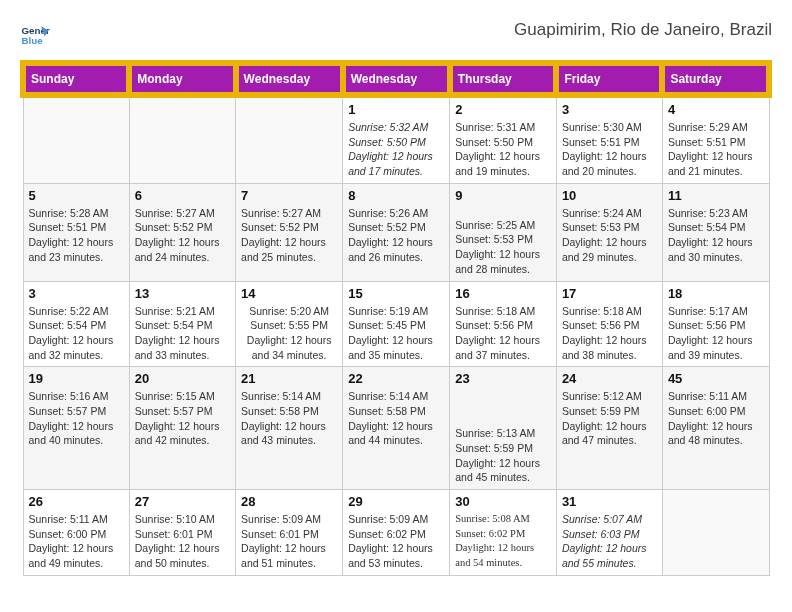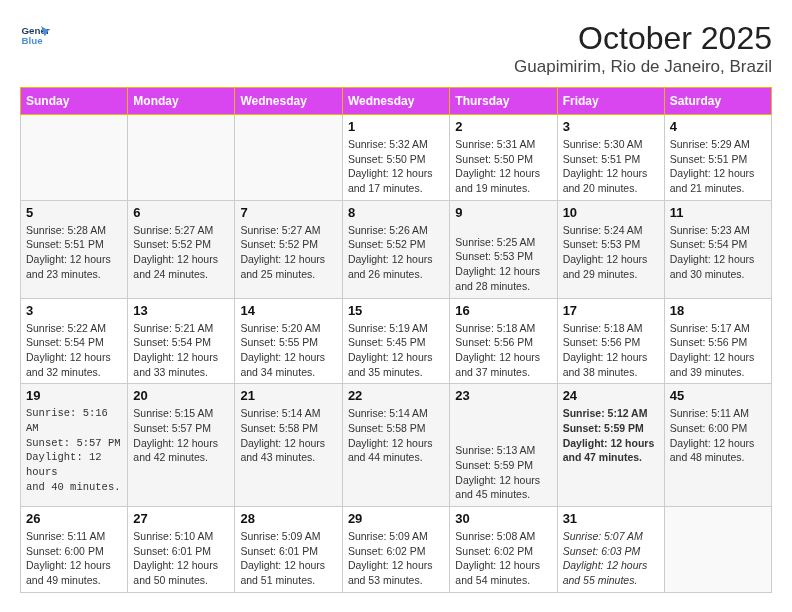--- a/index.html
+++ b/index.html
@@ -36,26 +36,26 @@
     .location {
       font-size: 17px;
       color: #444;
     }
     table {
       width: 100%;
       border-collapse: collapse;
       font-size: 11px;
     }
     thead tr th {
-      background-color: #d946ef;
+      background-color: #a21caf;
       color: #fff;
       padding: 6px 5px;
       text-align: left;
       font-size: 12px;
-      border: 1px solid #eab308;
+      border: 6px solid #eab308;
       margin-top: 20px;
     }
     tbody tr td {
       border: 1px solid #ccc;
       vertical-align: top;
       padding: 4px 5px;
       height: 80px;
       width: 108px;
       background: #fff;
     }
@@ -82,21 +82,20 @@
 
 <div class="header">
   <div class="logo">
     <svg class="logo-icon" viewBox="0 0 40 40">
       <text x="2" y="18" font-size="13" font-weight="bold" fill="#1a3a5c">General</text>
       <text x="2" y="32" font-size="13" font-weight="bold" fill="#4a90d9">Blue</text>
       <polygon points="28,8 38,14 33,22" fill="#4a90d9"></polygon>
     </svg>
   </div>
   <div class="title-block">
-    <div class="month-title">October 2025</div>
     <div class="location">Guapimirim, Rio de Janeiro, Brazil</div>
   </div>
 </div>
 
 <table>
   <thead>
     <tr>
     <th>Sunday</th>
         <th>Monday</th>
         <th>Wednesday</th>
@@ -106,21 +105,21 @@
         <th>Saturday</th>
       </tr>
   </thead>
   <tbody id="calendar-body">
   <tr>
         <td class="empty-cell"></td>
         <td class="empty-cell"></td>
         <td class="empty-cell"></td>
         <td>
           <div class="day-number">1</div>
-          <div class="day-info" style="white-space: pre-line;">Sunrise: 5:32 AM
+          <div class="day-info" style="white-space: pre-line; font-style: italic;">Sunrise: 5:32 AM
 Sunset: 5:50 PM
 Daylight: 12 hours
 and 17 minutes.</div>
         </td>
         <td>
           <div class="day-number">2</div>
           <div class="day-info" style="white-space: pre-line;">Sunrise: 5:31 AM
 Sunset: 5:50 PM
 Daylight: 12 hours
 and 19 minutes.</div>
@@ -201,21 +200,21 @@
         </td>
         <td>
           <div class="day-number">13</div>
           <div class="day-info" style="white-space: pre-line;">Sunrise: 5:21 AM
 Sunset: 5:54 PM
 Daylight: 12 hours
 and 33 minutes.</div>
         </td>
         <td>
           <div class="day-number">14</div>
-          <div class="day-info" style="white-space: pre-line;">Sunrise: 5:20 AM
+          <div class="day-info" style="white-space: pre-line; text-align: center;">Sunrise: 5:20 AM
 Sunset: 5:55 PM
 Daylight: 12 hours
 and 34 minutes.</div>
         </td>
         <td>
           <div class="day-number">15</div>
           <div class="day-info" style="white-space: pre-line;">Sunrise: 5:19 AM
 Sunset: 5:45 PM
 Daylight: 12 hours
 and 35 minutes.</div>
@@ -238,21 +237,21 @@
           <div class="day-number">18</div>
           <div class="day-info" style="white-space: pre-line;">Sunrise: 5:17 AM
 Sunset: 5:56 PM
 Daylight: 12 hours
 and 39 minutes.</div>
         </td>
       </tr>
       <tr>
         <td>
           <div class="day-number">19</div>
-          <div class="day-info" style="white-space: pre-line; font-family: Liberation Mono, monospace;">Sunrise: 5:16 AM
+          <div class="day-info" style="white-space: pre-line;">Sunrise: 5:16 AM
 Sunset: 5:57 PM
 Daylight: 12 hours
 and 40 minutes.</div>
         </td>
         <td>
           <div class="day-number">20</div>
           <div class="day-info" style="white-space: pre-line;">Sunrise: 5:15 AM
 Sunset: 5:57 PM
 Daylight: 12 hours
 and 42 minutes.</div>
@@ -273,21 +272,21 @@
         </td>
         <td>
           <div class="day-number">23</div>
           <div class="day-info" style="white-space: pre-line; margin-top: 40px;">Sunrise: 5:13 AM
 Sunset: 5:59 PM
 Daylight: 12 hours
 and 45 minutes.</div>
         </td>
         <td>
           <div class="day-number">24</div>
-          <div class="day-info" style="white-space: pre-line; font-weight: bold;">Sunrise: 5:12 AM
+          <div class="day-info" style="white-space: pre-line;">Sunrise: 5:12 AM
 Sunset: 5:59 PM
 Daylight: 12 hours
 and 47 minutes.</div>
         </td>
         <td>
           <div class="day-number">45</div>
           <div class="day-info" style="white-space: pre-line;">Sunrise: 5:11 AM
 Sunset: 6:00 PM
 Daylight: 12 hours
 and 48 minutes.</div>
@@ -317,21 +316,21 @@
         </td>
         <td>
           <div class="day-number">29</div>
           <div class="day-info" style="white-space: pre-line;">Sunrise: 5:09 AM
 Sunset: 6:02 PM
 Daylight: 12 hours
 and 53 minutes.</div>
         </td>
         <td>
           <div class="day-number">30</div>
-          <div class="day-info" style="white-space: pre-line;">Sunrise: 5:08 AM
+          <div class="day-info" style="white-space: pre-line; font-family: Liberation Serif, serif;">Sunrise: 5:08 AM
 Sunset: 6:02 PM
 Daylight: 12 hours
 and 54 minutes.</div>
         </td>
         <td>
           <div class="day-number">31</div>
           <div class="day-info" style="white-space: pre-line; font-style: italic;">Sunrise: 5:07 AM
 Sunset: 6:03 PM
 Daylight: 12 hours
 and 55 minutes.</div>

